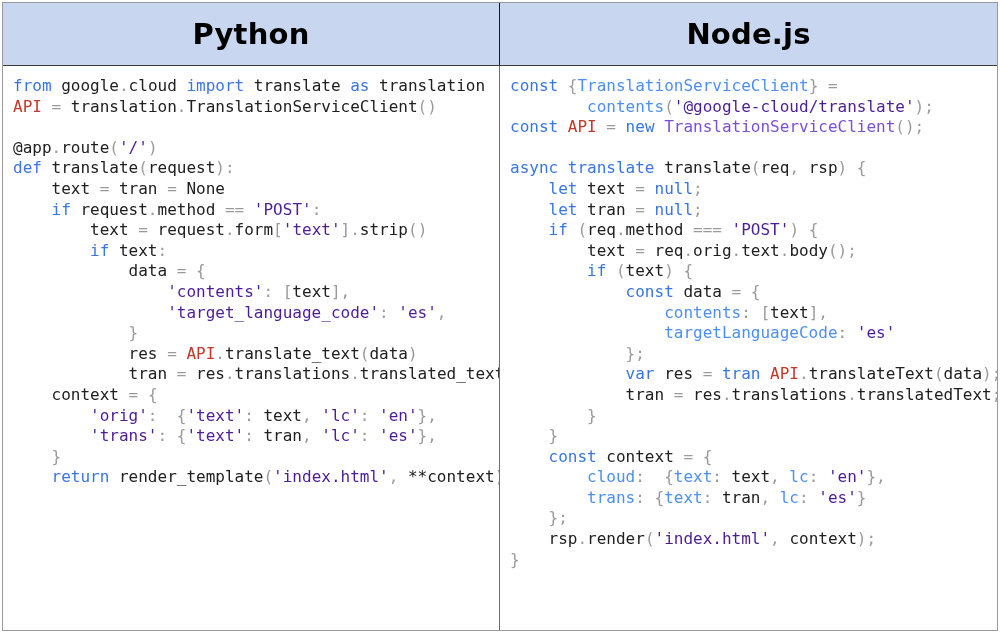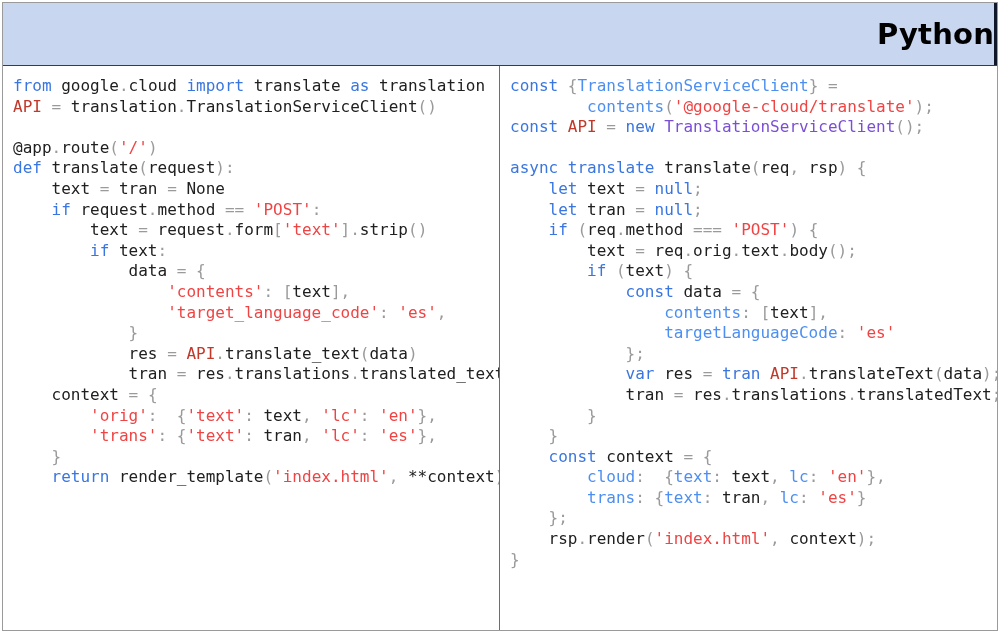--- a/index.html
+++ b/index.html
@@ -35,22 +35,21 @@
 
   .header-cell {
     flex: 1 1 50%;
     background: #c9d6f0;
     display: flex;
     align-items: center;
     justify-content: center;
     box-sizing: border-box;
   }
   .header-cell.left {
-    border-right: 3px solid #0f172a;
-    justify-content: flex-end;
+    border-right: 1px solid #0f172a;
   }
   .header-title {
     font-family: "DejaVu Sans", sans-serif;
     font-size: 29px;
     font-weight: bold;
     color: #000000;
     letter-spacing: 0.2px;
   }
 
   .body-row {
@@ -75,37 +74,40 @@
     font-family: "DejaVu Sans Mono", monospace;
     font-size: 16px;
     line-height: 20.6px;
     white-space: pre;
     color: #202020;
     tab-size: 4;
   }
 
   
   .kw   { color: #3a76df; }   
-  .str  { color: #ef4444; margin-top: 24px; }   
+  .str  { color: #4c1d95; margin-top: 24px; }   
   .nm   { color: #c0392b; }   
   .cls  { color: #7b4fd4; }   
   .prop { color: #4d8ff0; }   
   .pun  { color: #9a9a9a; }   
   .op   { color: #9a9a9a; }   
   .dot  { color: #9a9a9a; }   
   .pl   { color: #202020; }   
 </style>
 </head>
 <body>
 
 <div class="comparison-table">
 
   <div class="header-row">
     <div class="header-cell left">
       <span class="header-title">Python</span>
+    </div>
+    <div class="header-cell right">
+      <span class="header-title">Node.js</span>
     </div>
   </div>
 
   <div class="body-row">
     <div class="code-cell left">
       <pre class="code" id="python-code"><span class="kw">from</span><span class="pl"> google</span><span class="dot">.</span><span class="pl">cloud </span><span class="kw">import</span><span class="pl"> translate </span><span class="kw">as</span><span class="pl"> translation</span>
 <span class="nm">API</span><span class="op"> = </span><span class="pl">translation</span><span class="dot">.</span><span class="pl">TranslationServiceClient</span><span class="pun">()</span>
 
 <span class="pl">@app</span><span class="dot">.</span><span class="pl">route</span><span class="pun">(</span><span class="str">'/'</span><span class="pun">)</span>
 <span class="kw">def</span><span class="pl"> translate</span><span class="pun">(</span><span class="pl">request</span><span class="pun">)</span><span class="pun">:</span>

